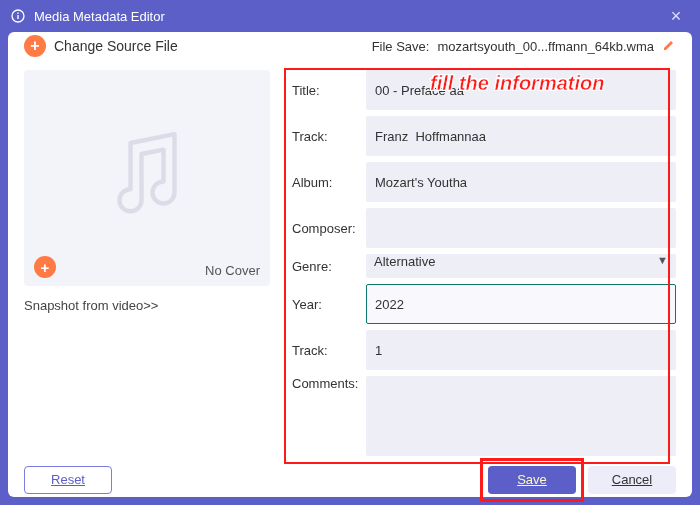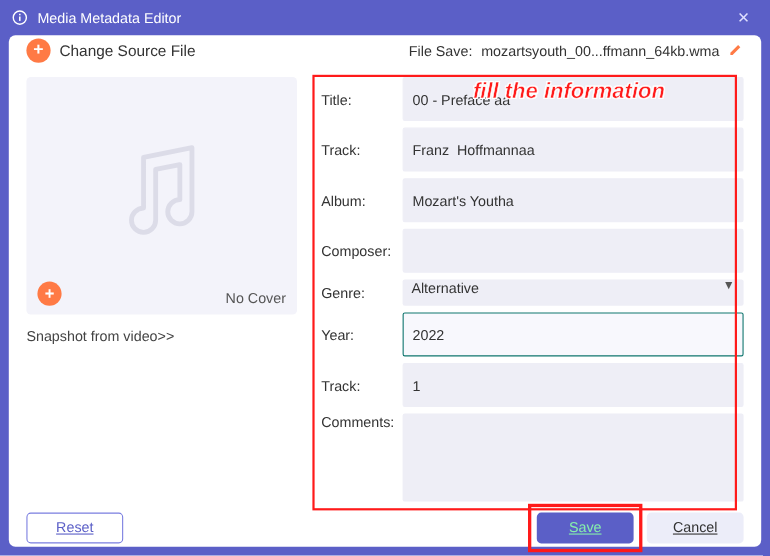--- a/index.html
+++ b/index.html
@@ -31,21 +31,21 @@
   .finput { flex: 1; height: 40px; background: #eeeef6; border: 1px solid #eeeef6; border-radius: 2px; padding: 0 8px; font-size: 13px; color: #333; outline: none; }
   .finput.focused { border: 1px solid #0f766e; background: #f8f8fd; }
   .fselect { flex: 1; height: 24px; background: #eeeef6; border: none; border-radius: 2px; font-size: 13px; color: #333; display: flex; align-items: flex-start; justify-content: space-between; padding: 0 8px; cursor: pointer; }
   .fselect .arrow { color: #555; font-size: 11px; }
   .fcomments { flex: 1; height: 80px; background: #eeeef6; border: none; border-radius: 2px; padding: 6px 8px; font-size: 13px; color: #333; resize: none; outline: none; }
   .form-row.align-top { align-items: flex-start; }
   .footer { height: 50px; display: flex; align-items: center; padding: 0 16px; gap: 12px; }
   .footer-spacer { flex: 1; }
   .btn { min-width: 88px; height: 28px; border-radius: 4px; font-size: 13px; display: inline-flex; align-items: center; justify-content: center; cursor: pointer; border: none; text-decoration: underline; }
   .btn-outline { background: #fff; border: 1px solid #7a7ee0; color: #5b5fc7; }
-  .btn-primary { background: #5b5fc7; color: #86efac; }
+  .btn-primary { background: #5b5fc7; color: #fef9c3; }
   .btn-light { background: #ecedf9; color: #333; }
   .save-highlight { position: relative; }
   .save-highlight::after { content: ""; position: absolute; left: -8px; right: -8px; top: -8px; bottom: -8px; border: 3px solid #ff1a1a; pointer-events: none; }
 </style>
 </head>
 <body>
 
 <div class="titlebar">
   <span class="info-icon">
     <svg width="14" height="14" viewBox="0 0 14 14">

